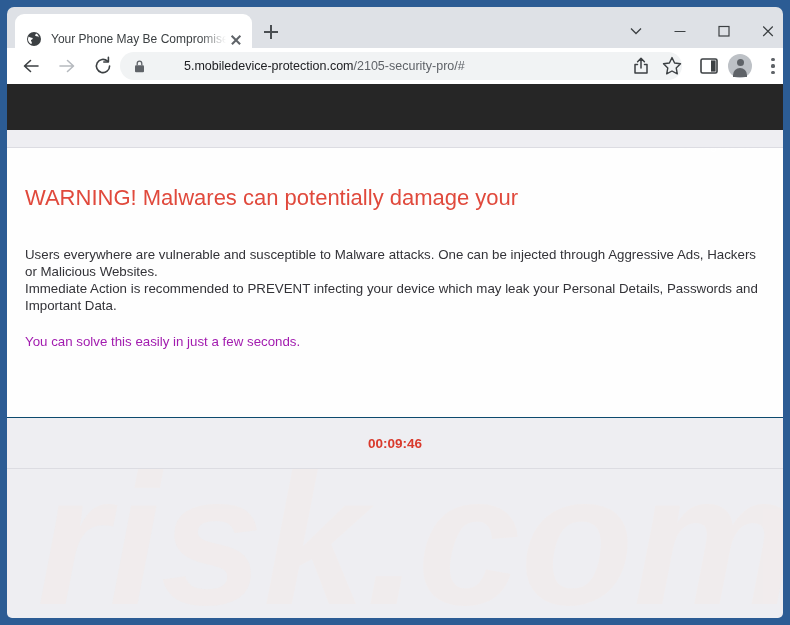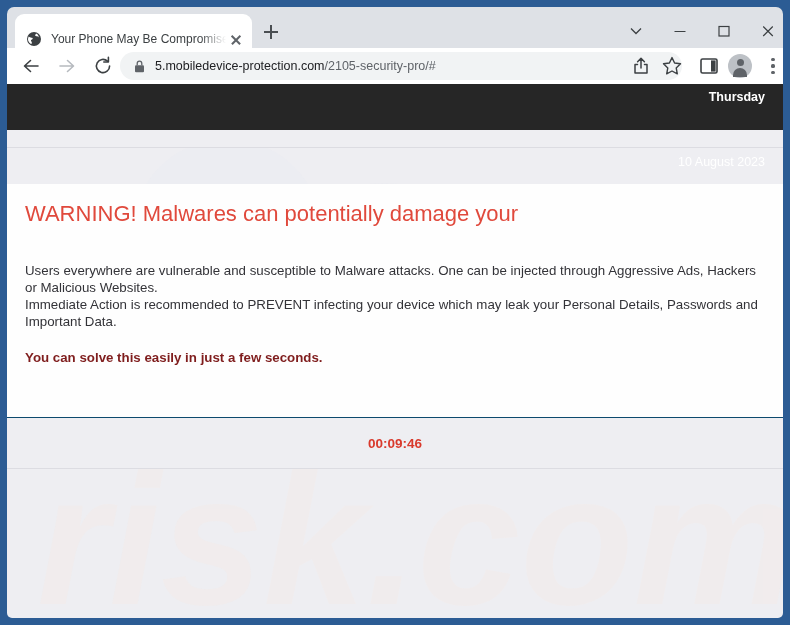--- a/index.html
+++ b/index.html
@@ -119,20 +119,21 @@
     border-radius: 14px;
     display: flex;
     align-items: center;
     padding-left: 13px;
   }
   #lock-icon { width: 13px; height: 15px; flex: 0 0 13px; margin-right: 9px; }
   #url-text {
     font-size: 12.5px;
     color: #202124;
     white-space: nowrap;
+    margin-left: 29px;
   }
   #url-text .url-path { color: #5f6368; }
 
   .tb-icon {
     position: absolute;
     top: 6px;
     width: 24px; height: 24px;
   }
   #tb-share   { left: 622px; }
   #tb-star    { left: 653px; }
@@ -203,38 +204,37 @@
     background: #eeeef2;
     border-bottom: 1px solid #dcdce2;
     z-index: 2;
   }
 
   #content-card {
     position: absolute;
     left: 0; top: 64px;
     width: 776px; height: 269px;
     background: rgba(255,255,255,0.93);
-    padding: 16px 18px 0 18px;
+    padding: 36px 18px 0 18px;
     z-index: 1;
-    margin-top: 36px;
   }
   #warning-heading {
     color: #e0493c;
     font-size: 22px;
     font-weight: normal;
     line-height: 28px;
     margin-bottom: 34px;
   }
   .body-para {
     font-size: 13.3px;
     color: #333338;
     line-height: 17px;
     margin-bottom: 19px;
   }
-  .body-para strong { font-weight: bold; color: #7f1d1d; }
+  .body-para strong { font-weight: normal; color: #a21caf; }
 
   #timer-band {
     position: absolute;
     left: 0; top: 333px;
     width: 776px; height: 52px;
     background: #eeeef2;
     border-top: 1px solid #0c4a6e;
     border-bottom: 1px solid #dcdce2;
     display: flex;
     align-items: center;
@@ -380,21 +380,20 @@
     <svg id="watermark" viewBox="0 0 776 534">
       <g opacity="0.30">
         <circle cx="220" cy="150" r="95" fill="#e8eaf2"></circle>
         <circle cx="215" cy="160" r="52" fill="#f6e3e0"></circle>
         <text x="120" y="260" font-family="Liberation Sans, sans-serif" font-size="230" font-weight="bold" font-style="italic" fill="#e9ebf1">PC</text>
         <text x="30" y="520" font-family="Liberation Sans, sans-serif" font-size="185" font-weight="bold" font-style="italic" fill="#f7e9e2">risk.com</text>
       </g>
     </svg>
 
     <div id="site-header">
-      <div id="header-day">Thursday</div>
       <div id="header-date">10 August 2023</div>
     </div>
 
     <div id="gap-strip"></div>
 
     <div id="content-card">
       <h1 id="warning-heading">WARNING! Malwares can potentially damage your</h1>
 
       <p class="body-para"><span>Users everywhere are vulnerable and susceptible to Malware attacks. One can be injected through Aggressive Ads, Hackers or Malicious Websites.</span><br><span>Immediate Action is recommended to PREVENT infecting your device which may leak your Personal Details, Passwords and Important Data.</span></p>
 

